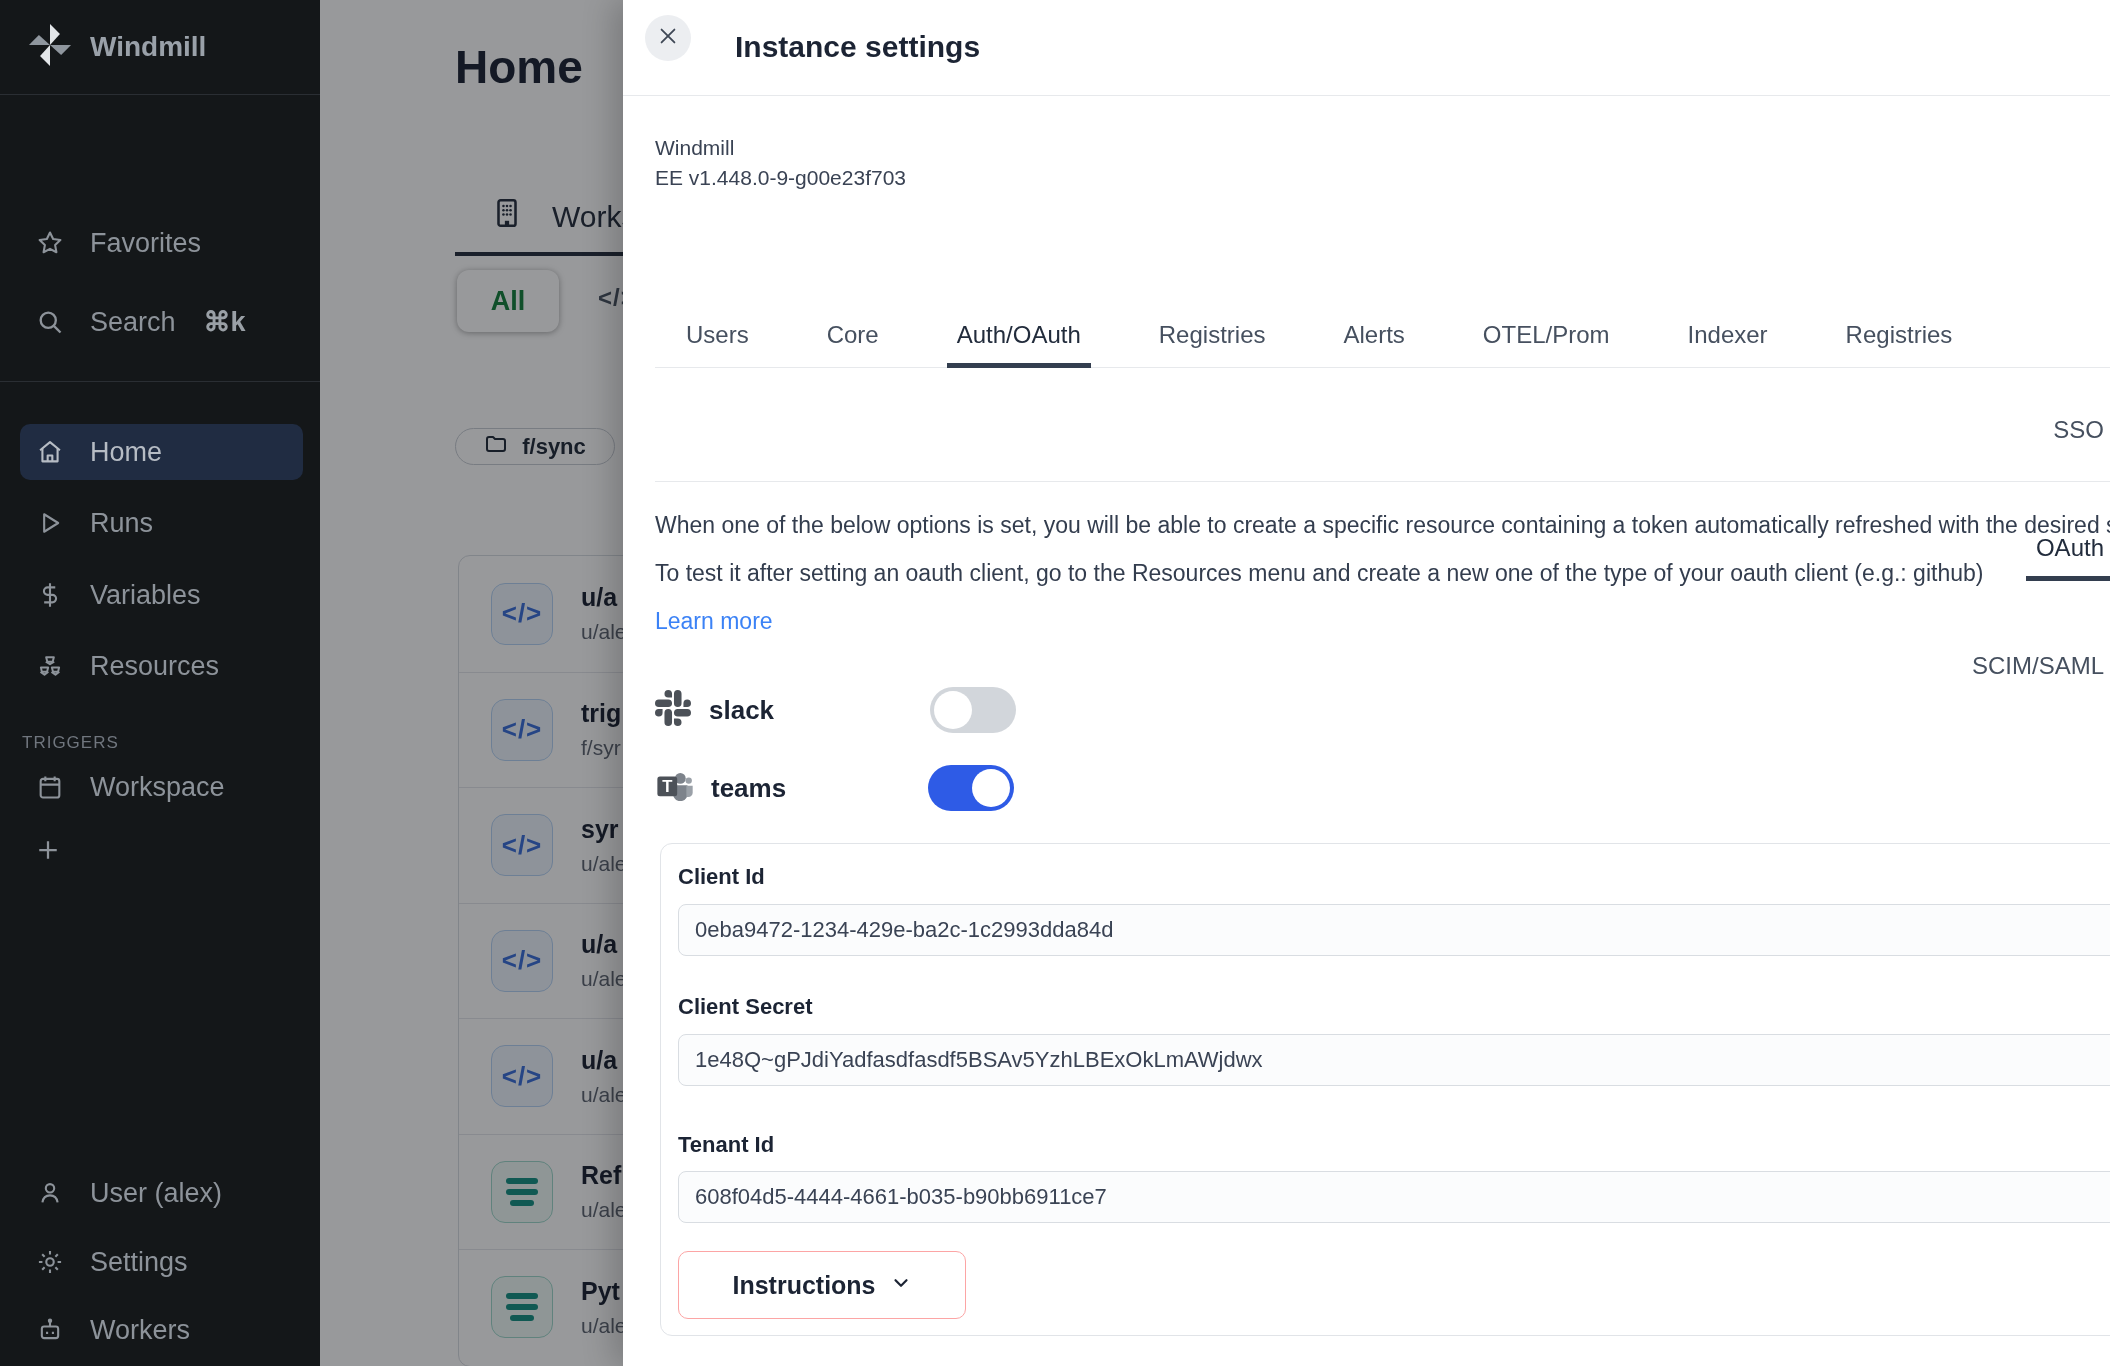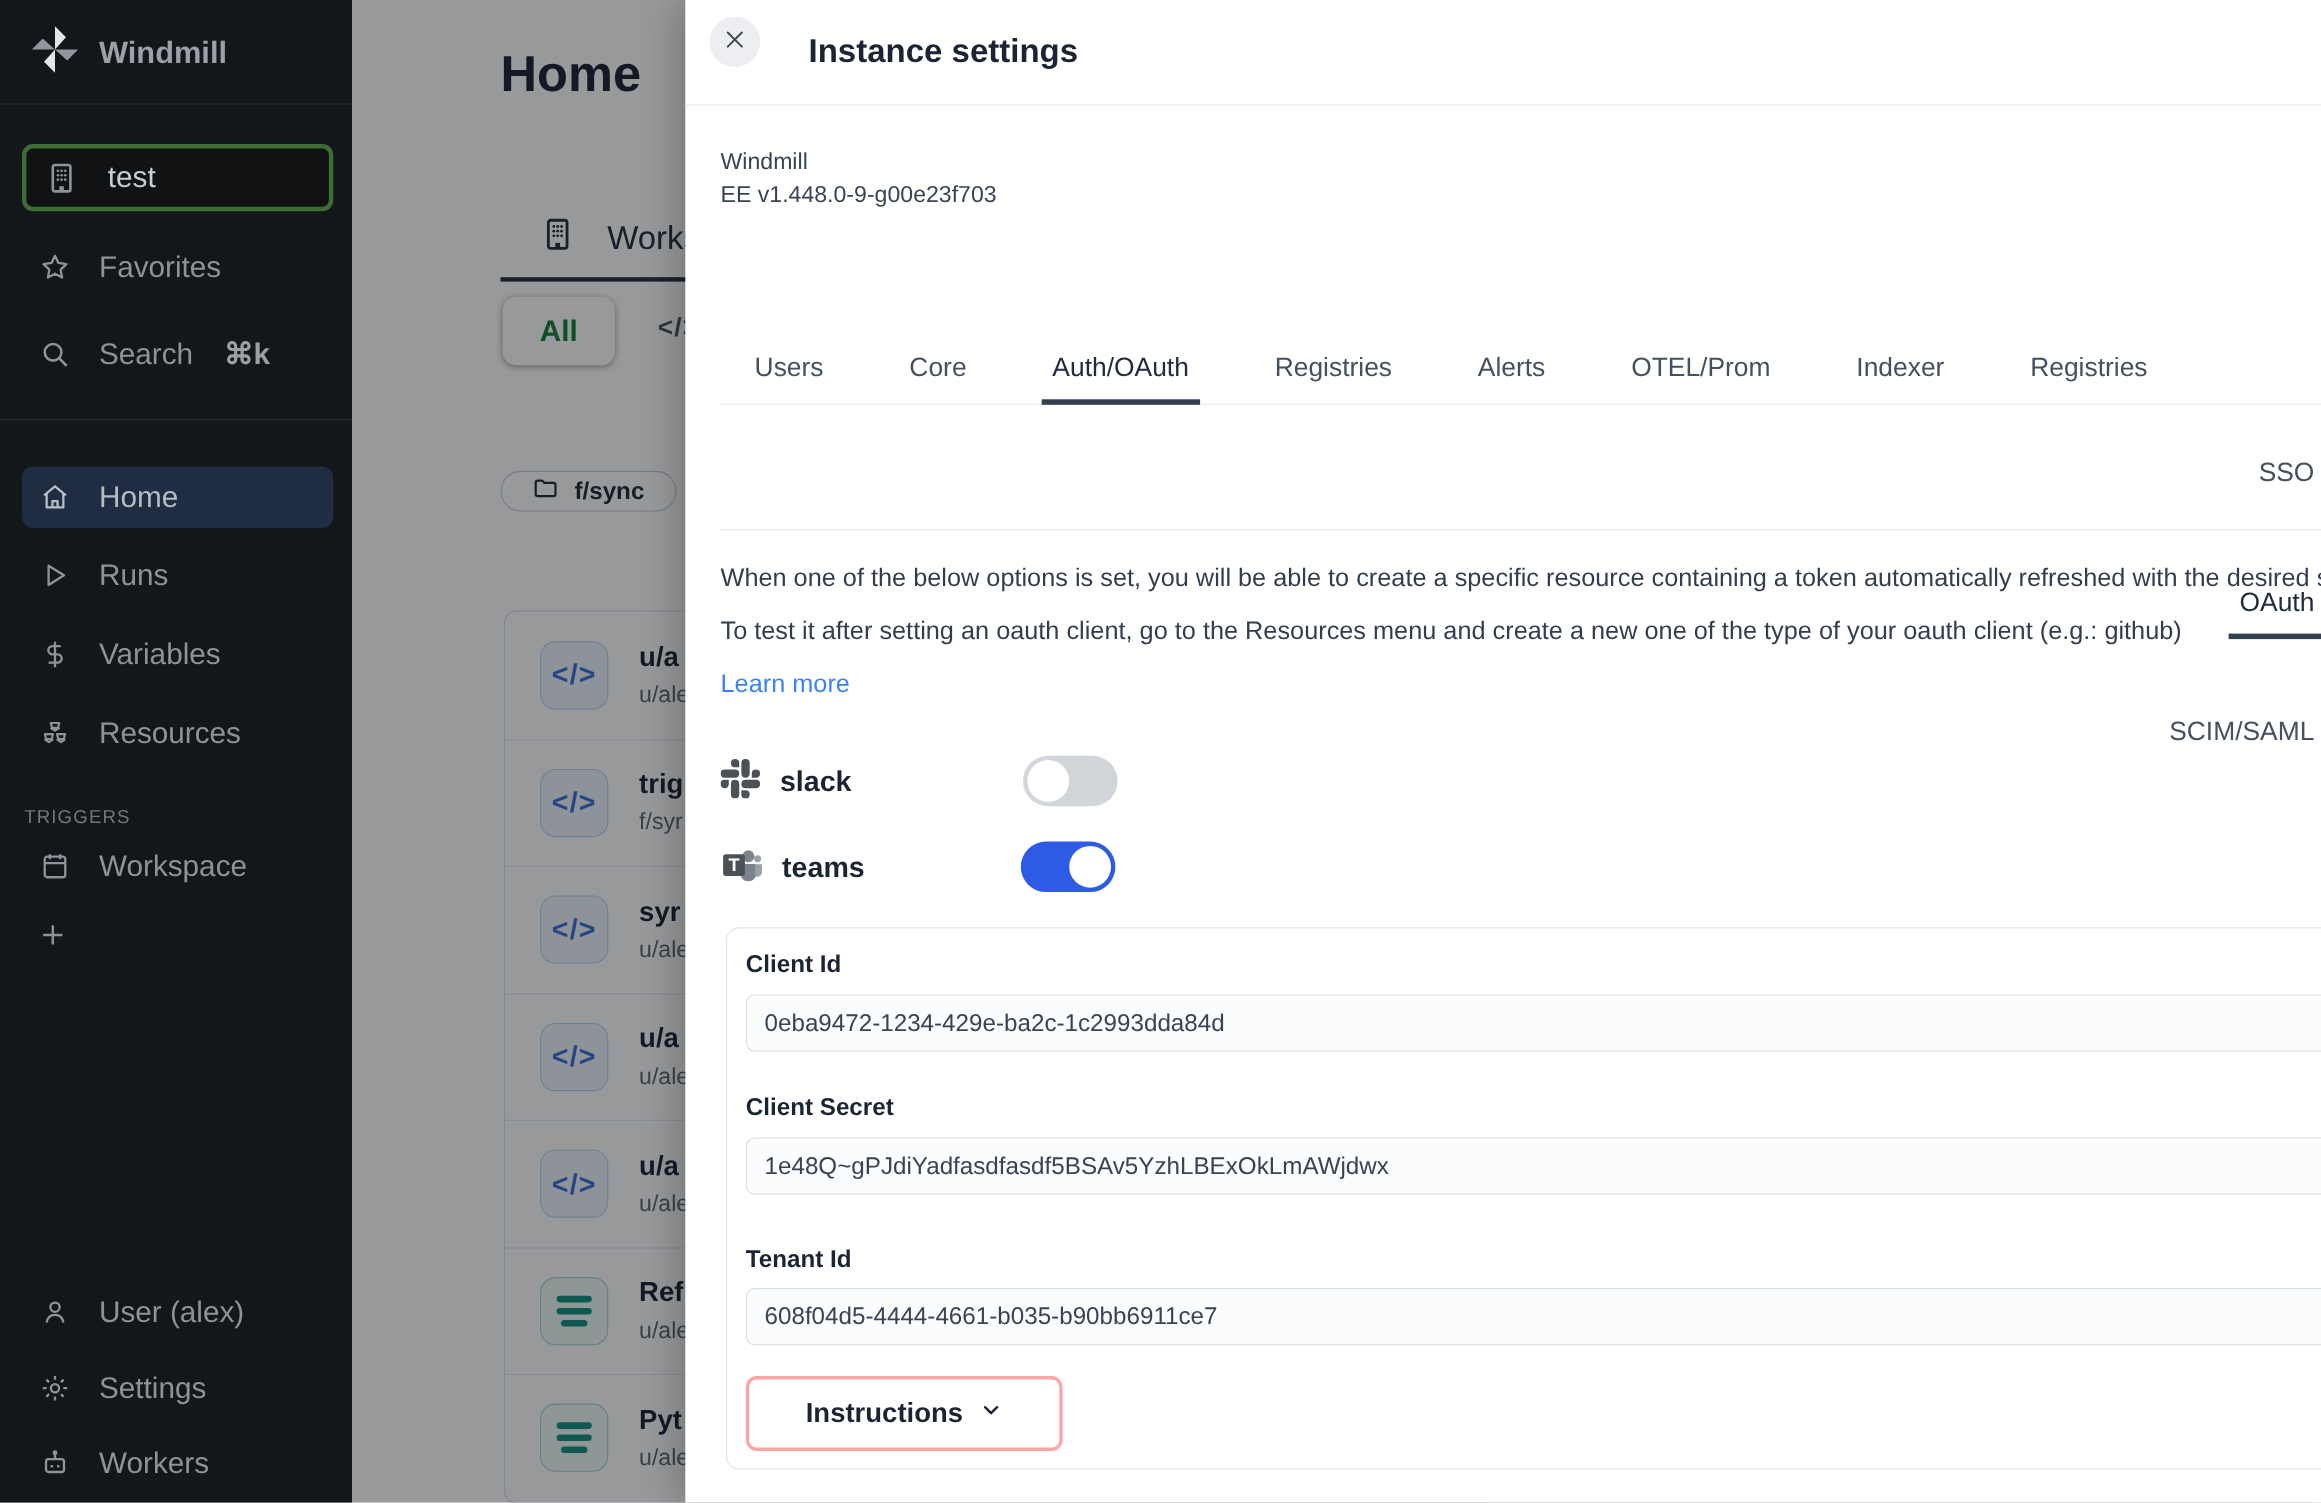--- a/index.html
+++ b/index.html
@@ -103,61 +103,41 @@
   .toggle.on { background:#2e5be6; } .toggle.on .knob { right:4px; }
 
   #oauth-card { position:absolute; left:37px; top:843px; width:1600px; height:493px;
     border:1px solid #e1e4e8; border-radius:12px; background:#fff; }
   .fld-label { position:absolute; left:17px; font-size:22px; font-weight:bold; color:#1c2434; }
   .fld-input { position:absolute; left:17px; width:1560px; height:52px;
     border:1px solid #d9dde2; border-radius:8px; background:#fbfcfd;
     font-family:"Liberation Sans", sans-serif; font-size:22px; color:#3a4354;
     padding-left:16px; outline:none; }
   #instructions-btn { position:absolute; left:17px; top:407px; width:288px; height:68px;
-    border:3px solid #fca5a5; border-radius:10px; background:#fff; display:flex;
+    border:1px solid #fca5a5; border-radius:10px; background:#fff; display:flex;
     align-items:center; justify-content:center; gap:14px; font-size:25px;
     font-weight:bold; color:#1c2434; }
 </style>
 </head>
 <body>
 
 <div id="sidebar">
   <div class="brand">
     <span>
       <svg width="46" height="46" viewBox="0 0 24 24">
         <path d="M12 12L12 1l5.2 5.2z" fill="#e3e6e9"></path>
         <path d="M12 12L23 12l-5.2 5.2z" fill="#8f969e"></path>
         <path d="M12 12L12 23l-5.2-5.2z" fill="#e3e6e9"></path>
         <path d="M12 12L1 12l5.2-5.2z" fill="#8f969e"></path>
       </svg>
     </span>
     <span class="brand-name">Windmill</span>
   </div>
   <div class="side-divider" style="top:94px"></div>
 
-  <div id="ws-btn">
-    <span class="ic" style="width:32px;height:32px;">
-      <svg width="32" height="32" viewBox="0 0 24 24" fill="none" stroke="#8d939a" stroke-width="1.8">
-        <rect x="6" y="3" width="12" height="18" rx="1.5"></rect>
-        <rect x="10.5" y="17.5" width="3" height="3.5" fill="#8d939a" stroke="none"></rect>
-        <g fill="#8d939a" stroke="none">
-          <circle cx="9.5" cy="7" r="0.9"></circle>
-            <circle cx="12" cy="7" r="0.9"></circle>
-            <circle cx="14.5" cy="7" r="0.9"></circle>
-          <circle cx="9.5" cy="10" r="0.9"></circle>
-            <circle cx="12" cy="10" r="0.9"></circle>
-            <circle cx="14.5" cy="10" r="0.9"></circle>
-          <circle cx="9.5" cy="13" r="0.9"></circle>
-            <circle cx="12" cy="13" r="0.9"></circle>
-            <circle cx="14.5" cy="13" r="0.9"></circle>
-        </g>
-      </svg>
-    </span>
-    <span class="lbl">test</span>
-  </div>
 
   <div class="srow" style="top:215px">
     <span class="ic">
       <svg width="28" height="28" viewBox="0 0 24 24" fill="none" stroke="#8d939a" stroke-width="1.8" stroke-linejoin="round">
         <path d="M12 3l2.7 5.6 6.2.9-4.5 4.3 1.1 6.1L12 17l-5.5 2.9 1.1-6.1L3.1 9.5l6.2-.9z"></path>
       </svg>
     </span>
     <span>Favorites</span>
   </div>
 

